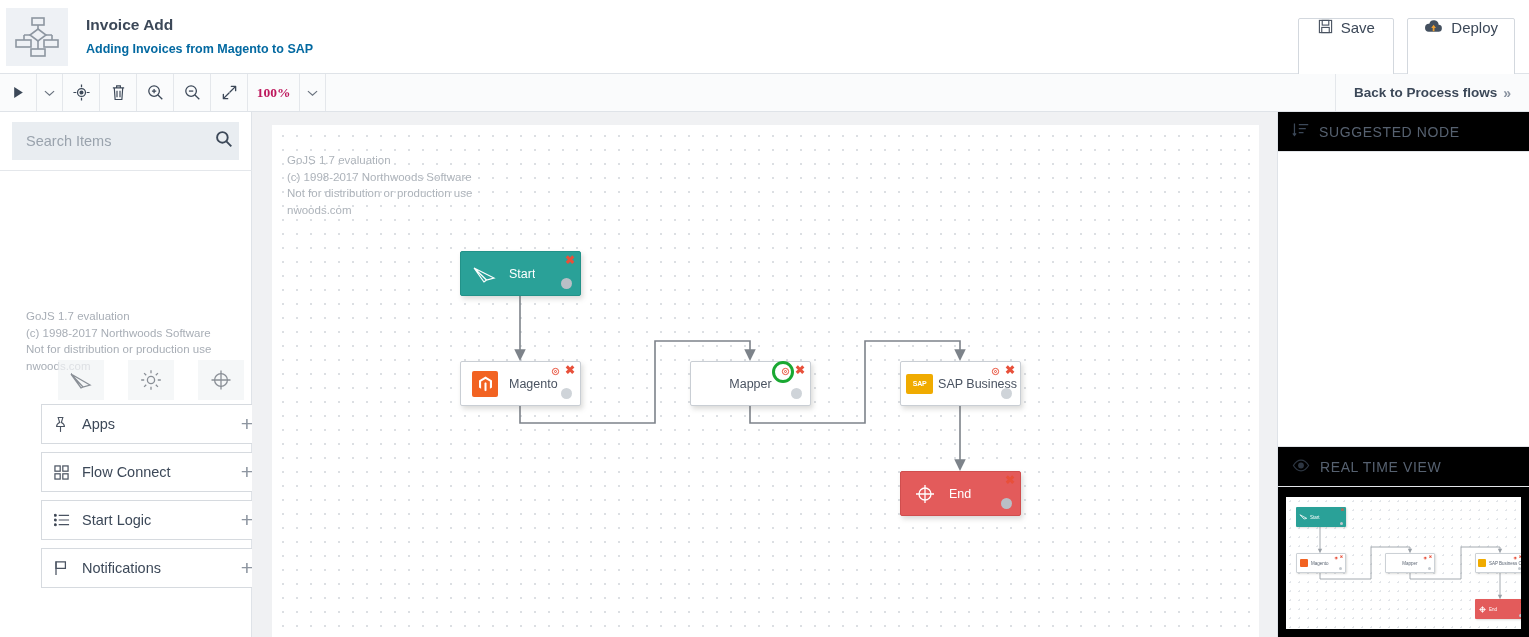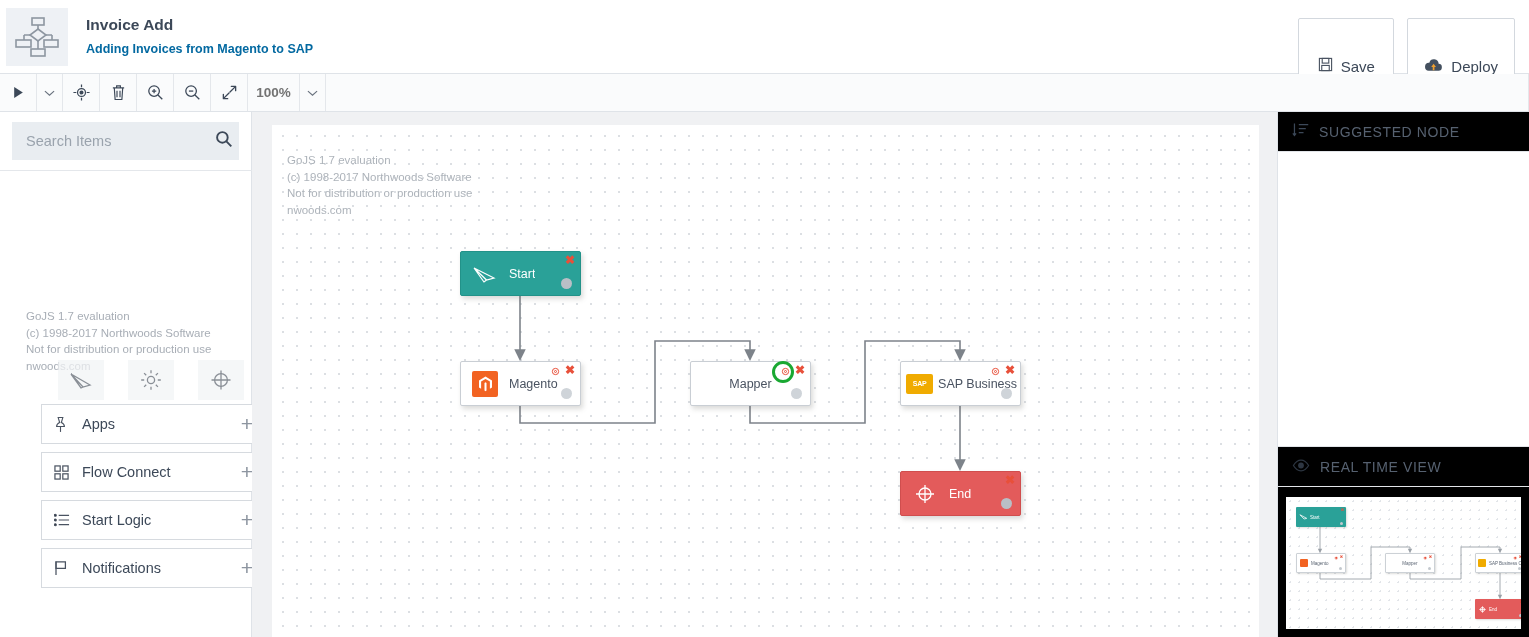--- a/index.html
+++ b/index.html
@@ -30,38 +30,38 @@
   }
   .header-subtitle {
     font-size: 12.5px; font-weight: bold; color: #0369a1; line-height: 20px; margin-top: 3px;
   }
   .header-actions {
     position: absolute; right: 14px; top: 18px; display: flex; gap: 13px;
   }
   .hbtn {
     height: 58px; min-width: 96px; padding: 0 16px;
     background: #ffffff; border: 1px solid #d3d8de; border-radius: 2px;
-    display: flex; align-items: flex-end; justify-content: center; gap: 8px;
+    display: flex; align-items: flex-start; justify-content: center; gap: 8px;
     font-size: 15px; color: #3c4858; cursor: pointer;
   }
 
   
   .toolbar {
     position: absolute; left: 0; top: 74px; width: 1529px; height: 38px;
     background: #fafbfc; border-bottom: 1px solid #dfe3e8;
     display: flex; align-items: center;
   }
   .tb-item {
     height: 37px; display: flex; align-items: center; justify-content: center;
     border-right: 1px solid #e4e7eb; cursor: pointer; color: #46505e;
   }
   .tb-w { width: 37px; }
   .tb-caret { width: 26px; }
   .tb-zoomlabel {
-    width: 52px; font-size: 13.5px; color: #737373; font-weight: bold;
+    width: 52px; font-size: 13.5px; color: #be185d; font-weight: bold; font-family: Liberation Serif, serif;
   }
   .tb-spacer { flex: 1; border-right: 1px solid #e4e7eb; height: 37px; }
   .tb-back {
     padding: 0 18px; height: 37px; display: flex; align-items: center;
     font-size: 13.5px; font-weight: bold; color: #3c4858; cursor: pointer;
   }
   .tb-back .chev { margin-left: 6px; color: #8a93a0; font-size: 14px; }
 
   
   .palette {
@@ -297,20 +297,24 @@
         </g>
       </svg>
     </div>
     <div class="tb-item tb-zoomlabel">100%</div>
     <div class="tb-item tb-caret">
       <svg width="11" height="8" viewBox="0 0 12 8">
           <path d="M1 2 L6 6.5 L11 2" fill="none" stroke="#6a737f" stroke-width="1.3"></path>
         </svg>
     </div>
     <div class="tb-spacer"></div>
+    <div class="tb-back">
+      <span>Back to Process flows</span>
+      <span class="chev">»</span>
+    </div>
   </div>
 
   <div class="palette">
     <div class="search-wrap">
       <input class="search-input" type="text" placeholder="Search Items" style="">
       <span>
         <svg width="18" height="18" viewBox="0 0 18 18">
           <g fill="none" stroke="#3c4858" stroke-width="1.9">
             <circle cx="7.4" cy="7.4" r="5.3"></circle>
               <path d="M11.4 11.4 L16.3 16.3"></path>

